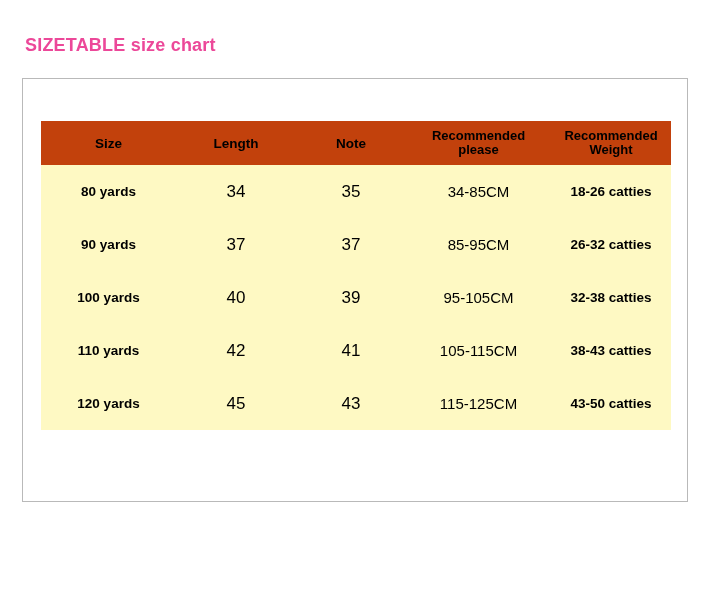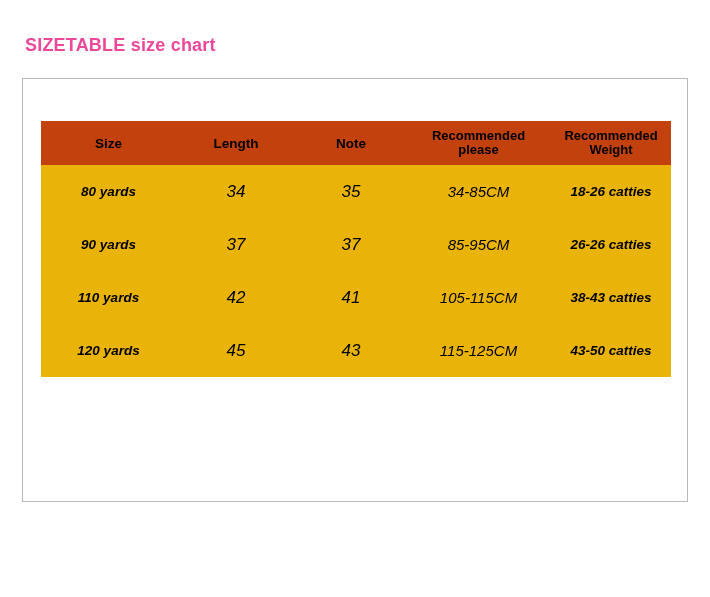--- a/index.html
+++ b/index.html
@@ -65,22 +65,21 @@
   }
   thead th.small {
     font-size: 13px;
     line-height: 14px;
     font-weight: bold;
   }
   tbody td {
     height: 53px;
     font-size: 14px;
     color: #000000;
-    background: #eab308;
-    font-style: italic;
+    background: #fef9c3;
   }
   tbody td.c-size {
     font-weight: bold;
     font-size: 13.5px;
   }
   tbody td.c-len,
   tbody td.c-bust {
     font-weight: normal;
     font-size: 17px;
   }
@@ -151,21 +150,28 @@
         <td class="c-len">34</td>
         <td class="c-bust">35</td>
         <td class="c-height">34-85CM</td>
         <td class="c-weight">18-26 catties</td>
       </tr>
       <tr>
         <td class="c-size">90 yards</td>
         <td class="c-len">37</td>
         <td class="c-bust">37</td>
         <td class="c-height">85-95CM</td>
-        <td class="c-weight">26-26 catties</td>
+        <td class="c-weight">26-32 catties</td>
+      </tr>
+      <tr>
+        <td class="c-size">100 yards</td>
+        <td class="c-len">40</td>
+        <td class="c-bust">39</td>
+        <td class="c-height">95-105CM</td>
+        <td class="c-weight">32-38 catties</td>
       </tr>
       <tr>
         <td class="c-size">110 yards</td>
         <td class="c-len">42</td>
         <td class="c-bust">41</td>
         <td class="c-height">105-115CM</td>
         <td class="c-weight">38-43 catties</td>
       </tr>
       <tr>
         <td class="c-size">120 yards</td>

